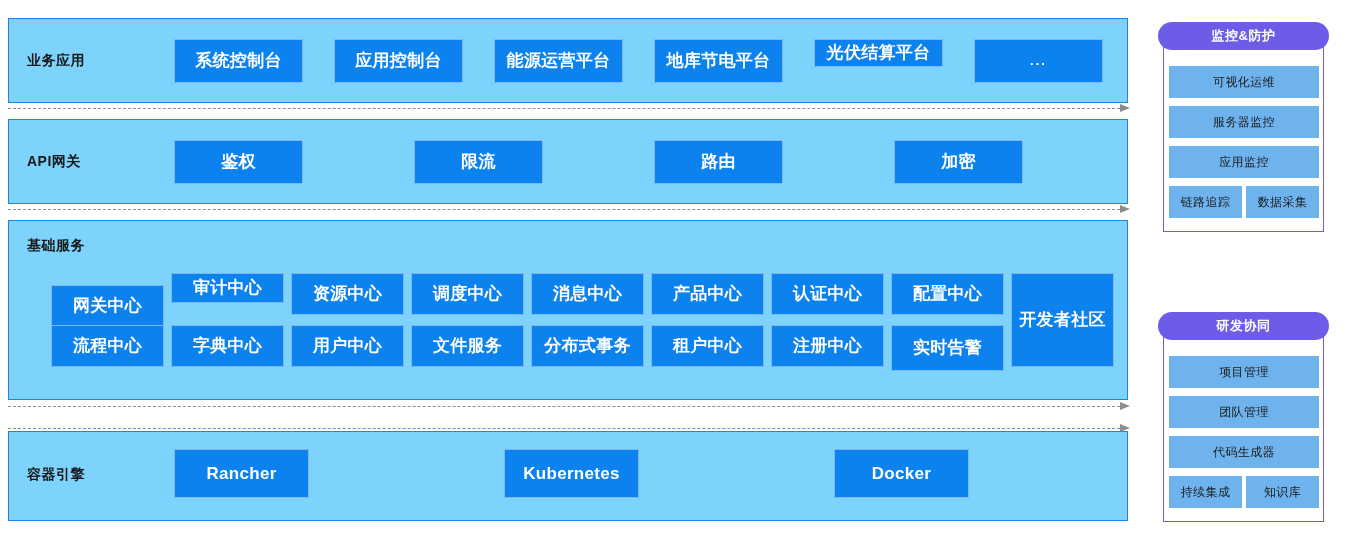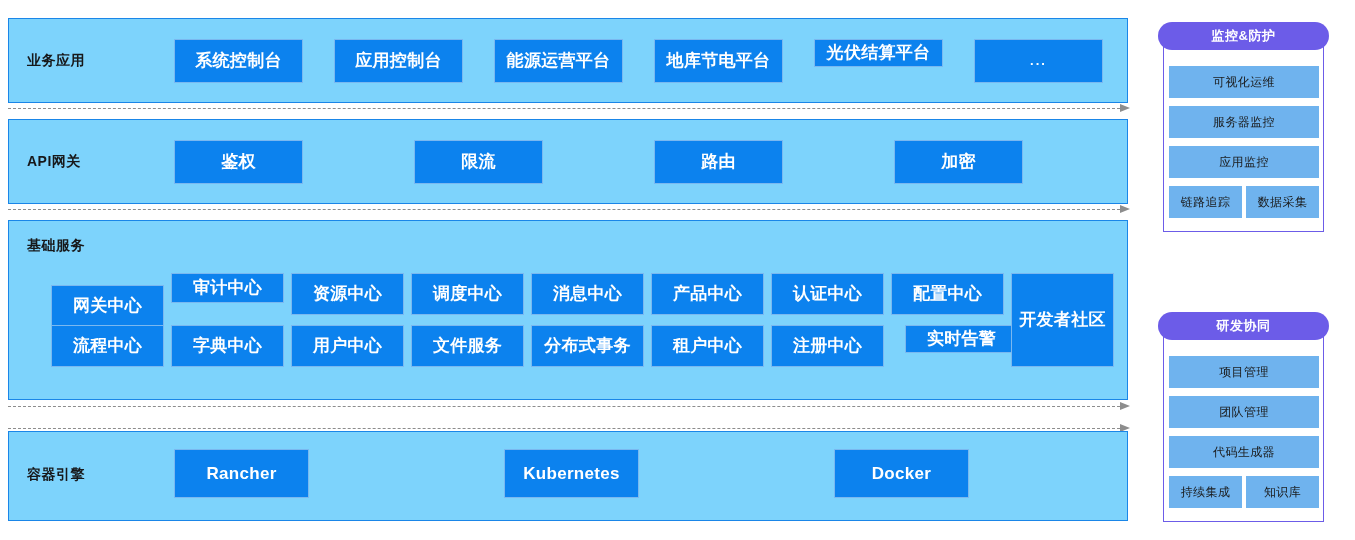--- a/index.html
+++ b/index.html
@@ -150,21 +150,21 @@
     <div class="chip" style="left:762px; top:52px; width:113px; height:42px;">认证中心</div>
     <div class="chip" style="left:882px; top:52px; width:113px; height:42px;">配置中心</div>
 
     <div class="chip" style="left:42px; top:104px; width:113px; height:42px;">流程中心</div>
     <div class="chip" style="left:162px; top:104px; width:113px; height:42px;">字典中心</div>
     <div class="chip" style="left:282px; top:104px; width:113px; height:42px;">用户中心</div>
     <div class="chip" style="left:402px; top:104px; width:113px; height:42px;">文件服务</div>
     <div class="chip" style="left:522px; top:104px; width:113px; height:42px;">分布式事务</div>
     <div class="chip" style="left:642px; top:104px; width:113px; height:42px;">租户中心</div>
     <div class="chip" style="left:762px; top:104px; width:113px; height:42px;">注册中心</div>
-    <div class="chip" style="left:882px; top:104px; width:113px; height:28px;margin-left:14px;">实时告警</div>
+    <div class="chip" style="left:882px; top:104px; width:113px; height:46px;">实时告警</div>
 
     <div class="chip" style="left:1002px; top:52px; width:103px; height:94px;">开发者社区</div>
   </div>
 
   <div class="flow" style="top:402px;">
     <div class="line"></div>
     <div class="head"></div>
   </div>
 
   <div class="flow" style="top:424px;">

